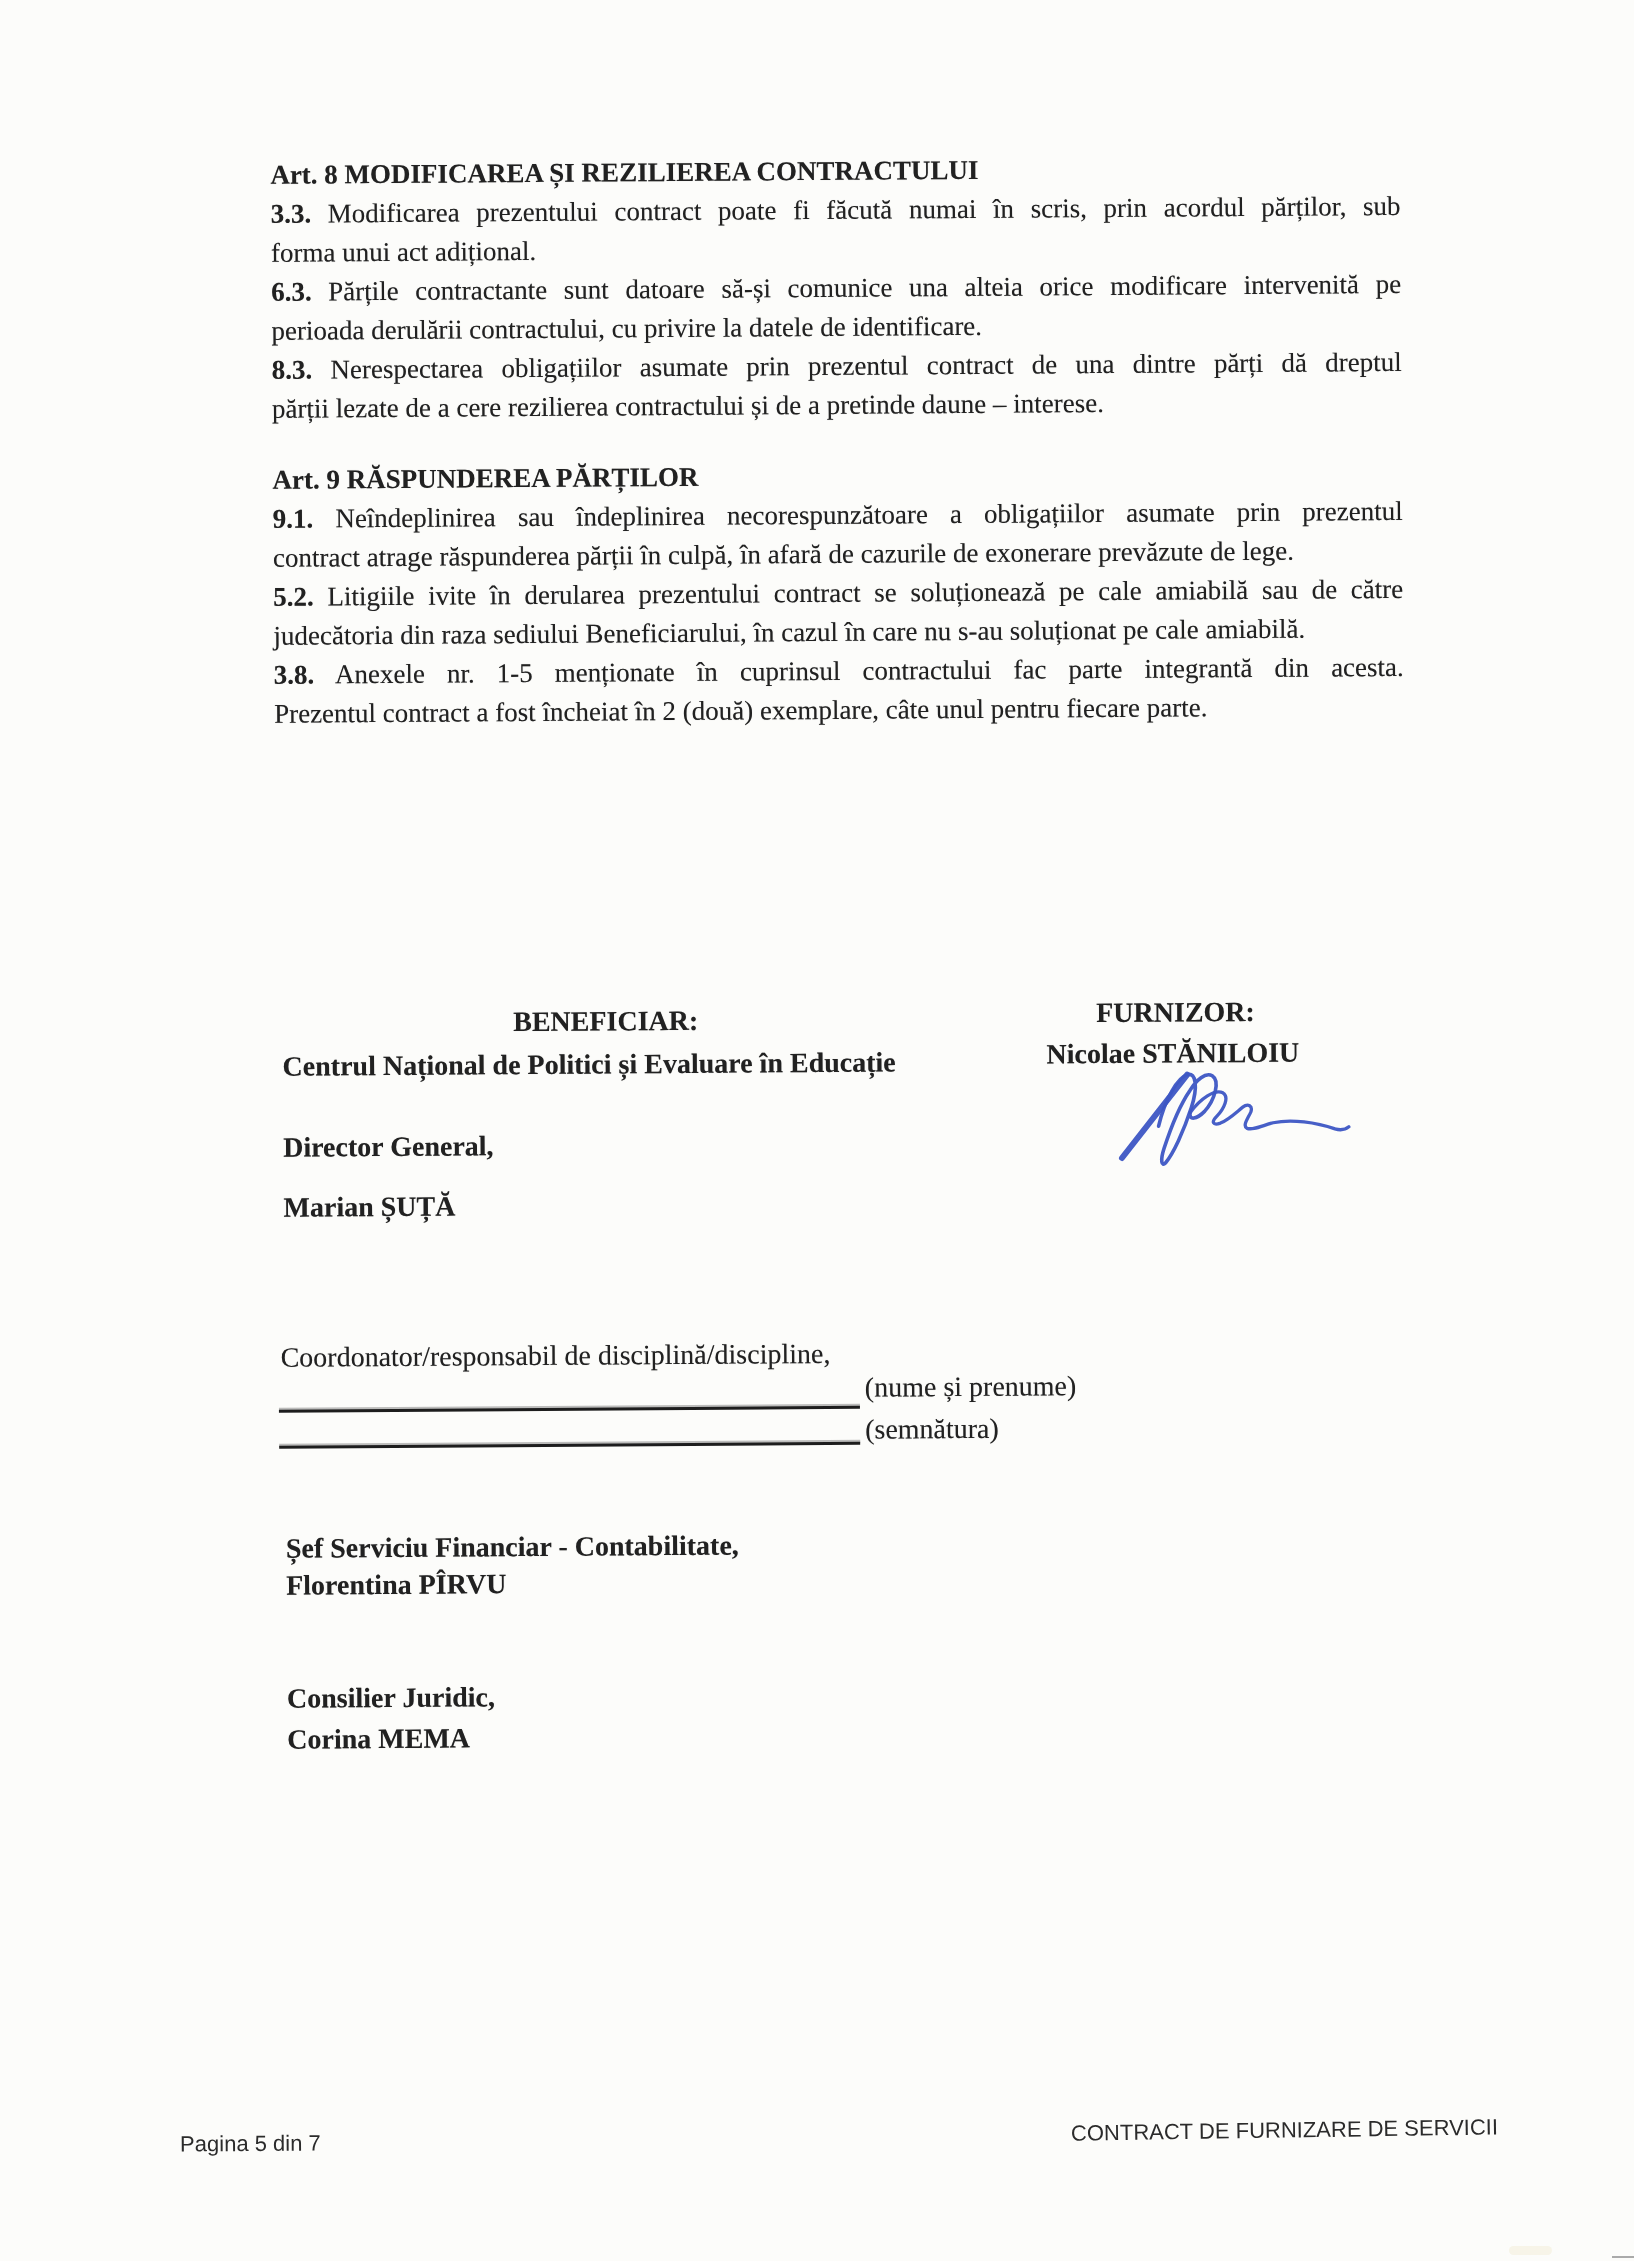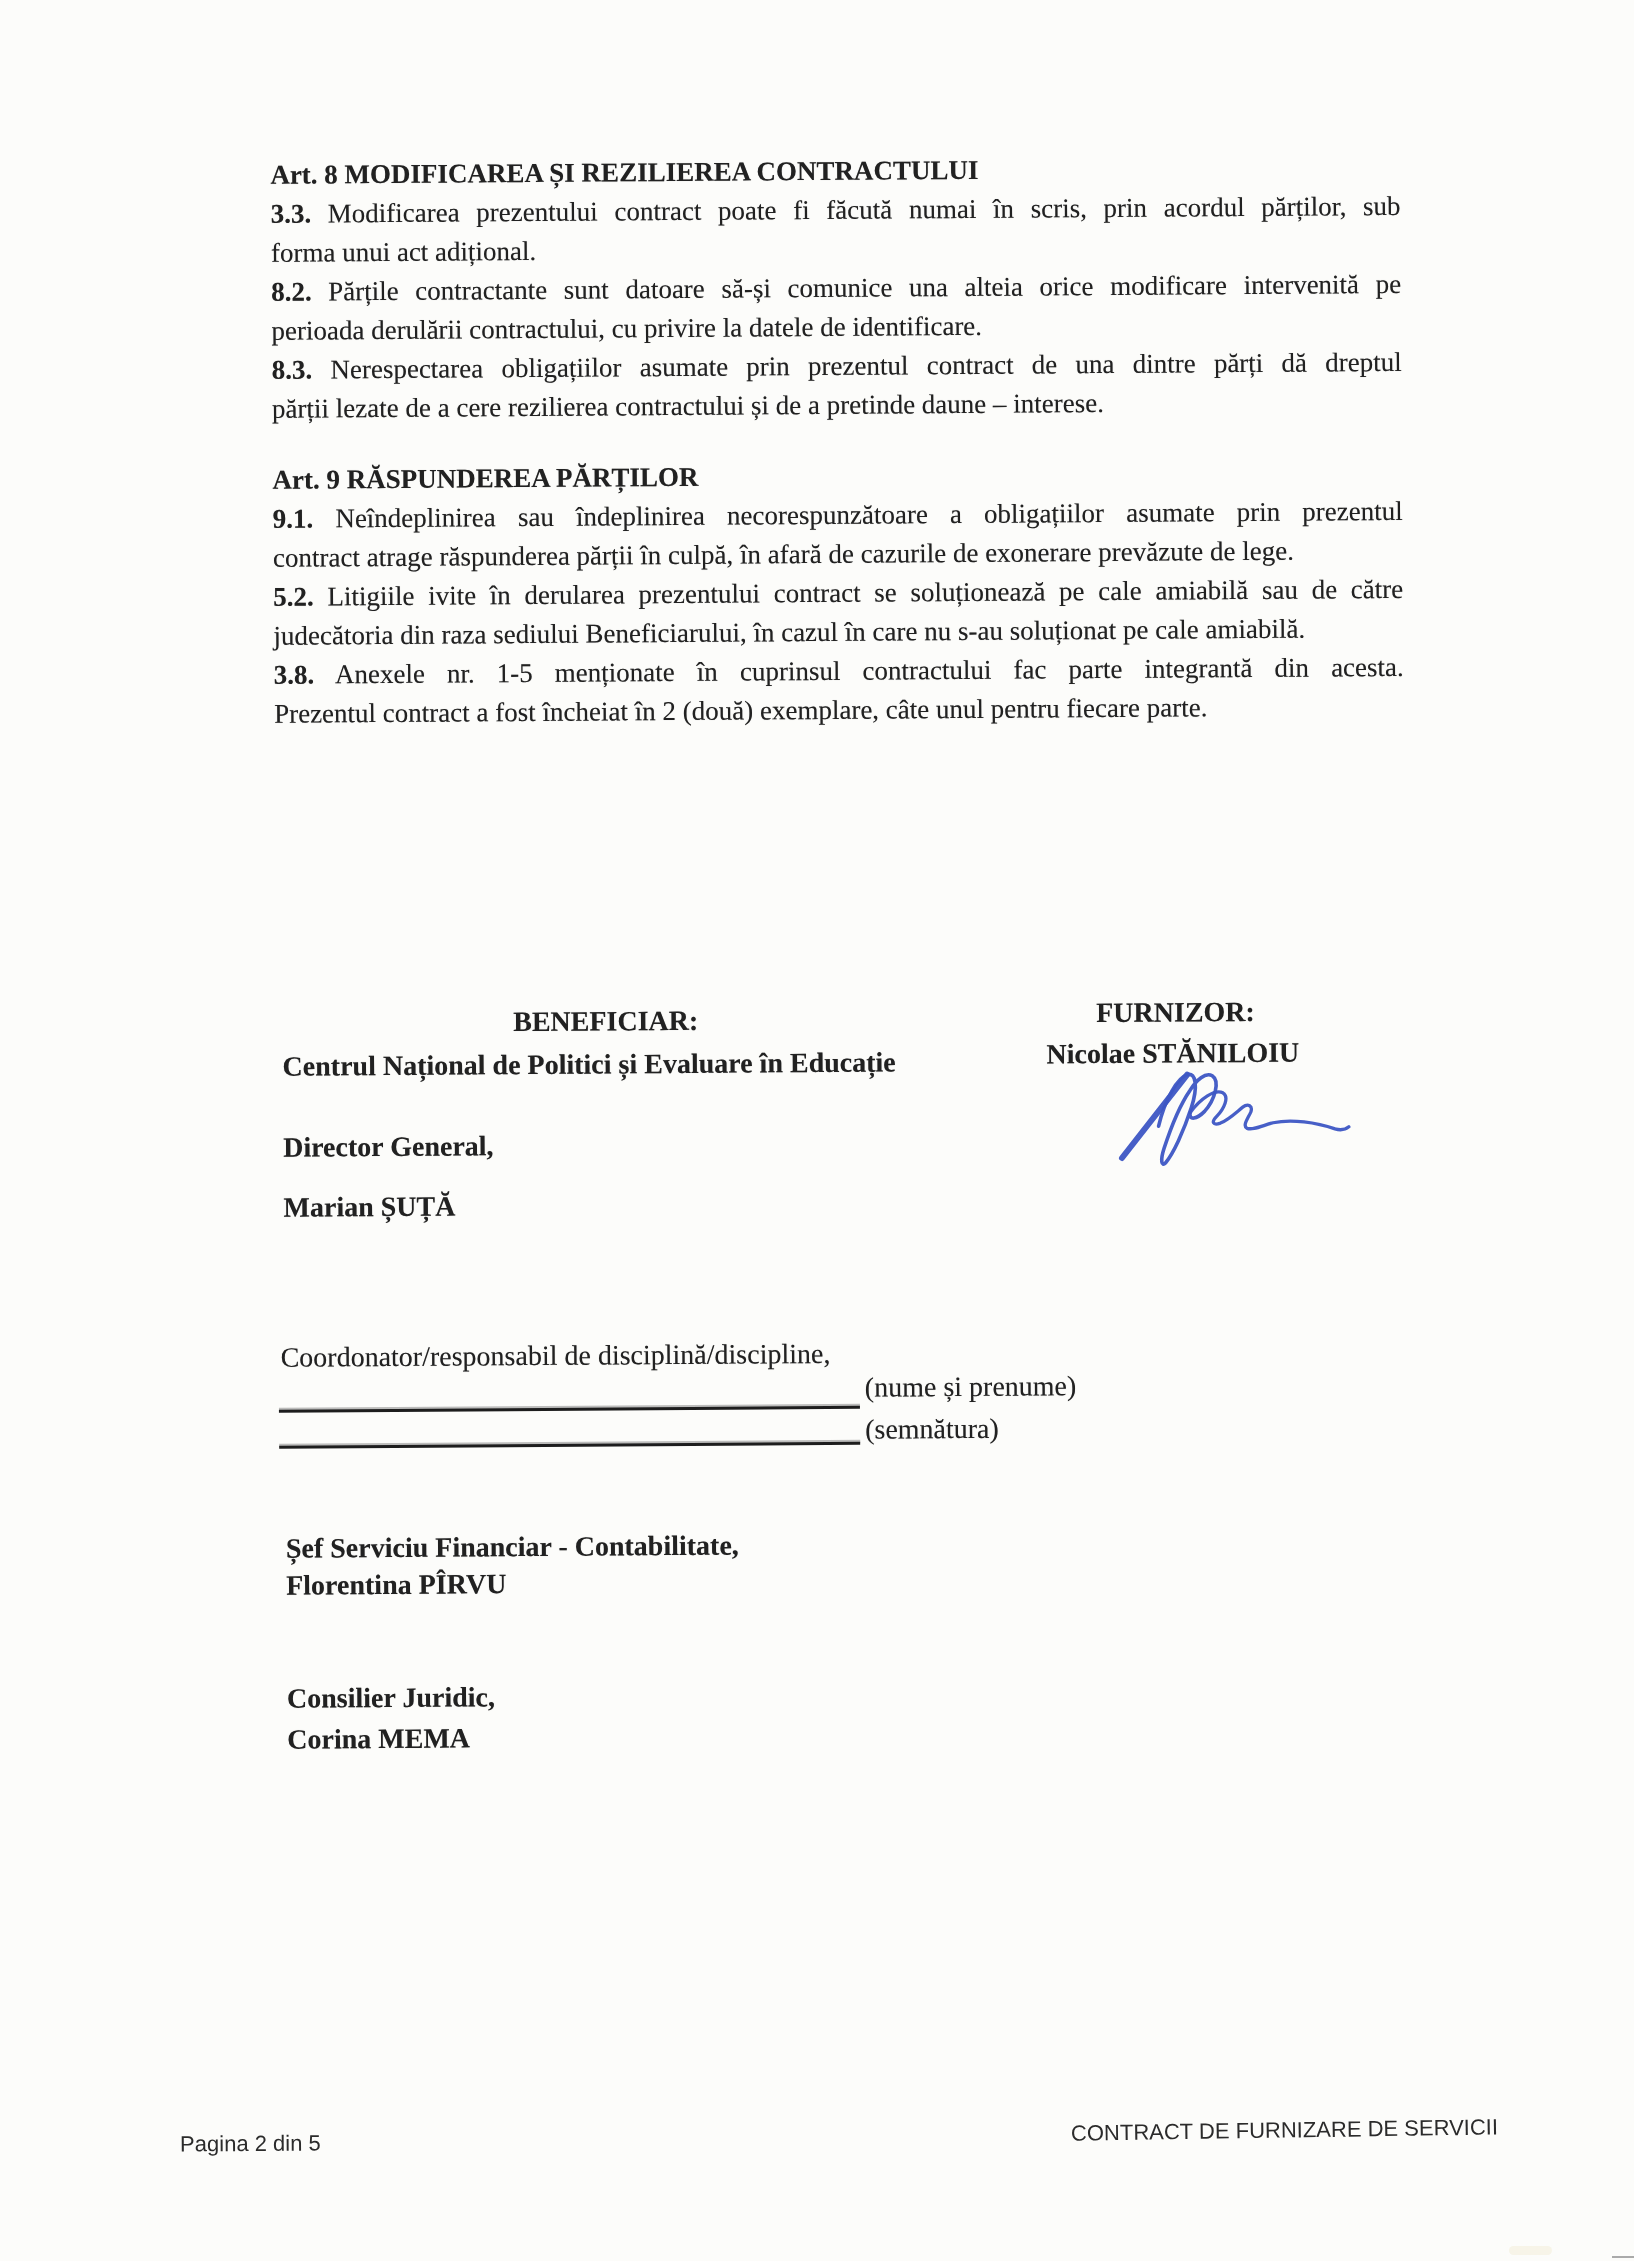--- a/index.html
+++ b/index.html
@@ -62,21 +62,21 @@
 <div class="page">
   <div class="tilt">
 
     <div class="articles">
 
       <div class="art-heading">Art. 8 MODIFICAREA ȘI REZILIEREA CONTRACTULUI</div>
 
       <div class="line jline"><span class="cnum">3.3.</span><span> Modificarea prezentului contract poate fi făcută numai în scris, prin acordul părților, sub</span></div>
       <div class="line cline2">forma unui act adițional.</div>
 
-      <div class="line jline"><span class="cnum">8.2.</span><span> Părțile contractante sunt datoare să-și comunice una alteia orice modificare intervenită pe</span></div>
+      <div class="line jline"><span class="cnum">6.3.</span><span> Părțile contractante sunt datoare să-și comunice una alteia orice modificare intervenită pe</span></div>
       <div class="line cline2">perioada derulării contractului, cu privire la datele de identificare.</div>
 
       <div class="line jline"><span class="cnum">8.3.</span><span> Nerespectarea obligațiilor asumate prin prezentul contract de una dintre părți dă dreptul</span></div>
       <div class="line cline2">părții lezate de a cere rezilierea contractului și de a pretinde daune – interese.</div>
 
       <div class="art-heading second">Art. 9 RĂSPUNDEREA PĂRȚILOR</div>
 
       <div class="line jline"><span class="cnum">9.1.</span><span> Neîndeplinirea sau îndeplinirea necorespunzătoare a obligațiilor asumate prin prezentul</span></div>
       <div class="line cline2">contract atrage răspunderea părții în culpă, în afară de cazurile de exonerare prevăzute de lege.</div>
 
@@ -110,21 +110,21 @@
 
     <div class="sig-line" style="left:277px;top:1406px;width:581px;"></div>
     <div class="sig-line" style="left:277px;top:1442px;width:581px;"></div>
 
     <svg class="sig-svg" width="236" height="104" viewBox="0 0 358 158" aria-hidden="true">
       <path d="M10,140 L110,14" stroke-width="9"></path>
       <path d="M66,92 C76,50 96,18 110,14 C124,10 126,34 116,64 C104,100 88,134 76,148 C70,154 68,144 74,126 C84,96 100,58 114,38 C124,22 138,10 148,16 C160,24 152,52 136,70 C124,82 112,84 114,72" stroke-width="5.5"></path>
       <path d="M114,72 C130,50 152,36 164,42 C174,48 166,66 154,78 C146,86 148,92 160,88 C174,82 186,70 194,64 C202,58 210,62 206,72 C200,84 194,92 200,96 C208,100 224,92 240,88 C268,82 306,88 334,98 C344,101 350,99 355,95" stroke-width="5"></path>
     </svg>
 
-    <div class="footer-left">Pagina 2 din 5</div>
+    <div class="footer-left">Pagina 5 din 7</div>
     <div class="footer-right">CONTRACT DE FURNIZARE DE SERVICII</div>
   </div>
 
   <div class="artifact art-smudge"></div>
   <div class="artifact art-line-b"></div>
   <div class="artifact art-line-a"></div>
 </div>
 
 
 </body></html>

